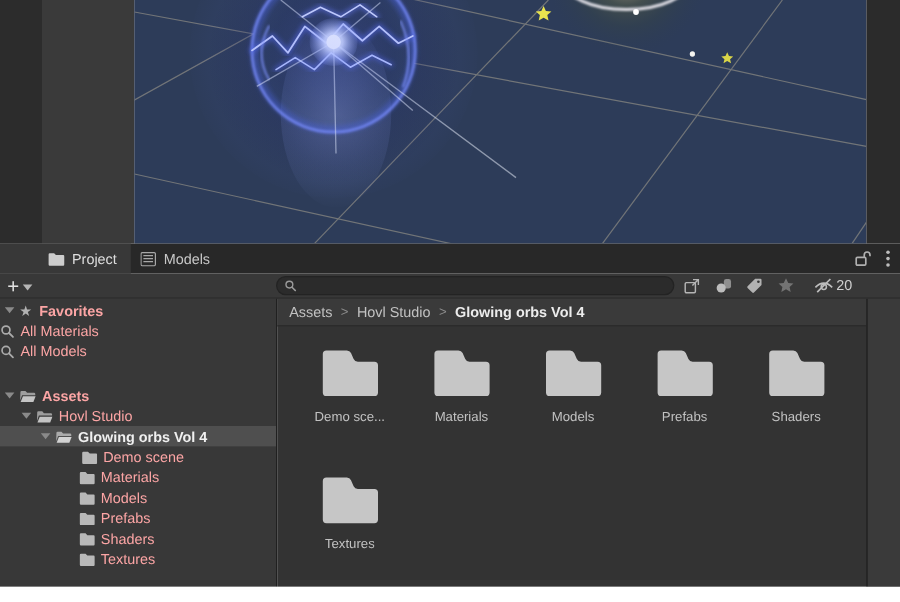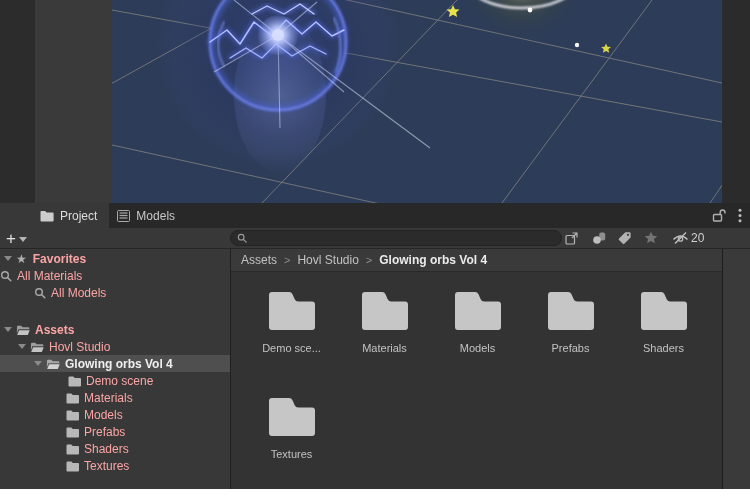--- a/index.html
+++ b/index.html
@@ -22,21 +22,21 @@
   .tab svg { flex:0 0 auto; }
   .tabbar-right { position:absolute; right:8px; top:0; height:25px; display:flex; align-items:center; gap:12px; }
 
   
   .toolbar { position:absolute; left:0; top:228px; width:750px; height:21px; background:#383838; border-bottom:1px solid #262626; }
   .create-btn { position:absolute; left:6px; top:1px; height:19px; display:flex; align-items:center; gap:3px; color:#e2e2e2; }
   .create-plus { font-size:17px; font-weight:400; line-height:17px; }
   .caret-down { width:0; height:0; border-left:4px solid transparent; border-right:4px solid transparent; border-top:5px solid #b5b5b5; margin-top:2px; }
   .search-field { position:absolute; left:230px; top:2px; width:332px; height:16px; background:#2b2b2b; border:1px solid #232323; border-radius:8px; display:flex; align-items:center; padding:0 6px; }
   .search-field input { flex:1; background:transparent; border:none; outline:none; color:#ddd; font-size:11px; font-family:inherit; height:14px; }
-  .tool-btn { position:absolute; top:1px; height:18px; display:flex; align-items:center; }
+  .tool-btn { position:absolute; top:1px; height:18px; display:flex; align-items:center; justify-content:center; }
   .hidden-count { color:#cfcfcf; font-size:12px; margin-left:2px; }
 
   
   .left-panel { position:absolute; left:0; top:249px; width:230px; height:240px; background:#383838; overflow:hidden; }
   .v-divider { position:absolute; left:230px; top:249px; width:1px; height:240px; background:#202020; }
   .right-panel { position:absolute; left:231px; top:249px; width:519px; height:240px; background:#333333; overflow:hidden; }
   .breadcrumb-bar { position:absolute; left:0; top:0; width:491px; height:23px; background:#3a3a3a; border-bottom:1px solid #292929; display:flex; align-items:center; padding-left:10px; gap:7px; }
   .crumb { color:#c2c2c2; }
   .crumb.last { color:#ececec; font-weight:bold; }
   .crumb-sep { color:#8d8d8d; font-size:11px; }
@@ -270,21 +270,21 @@
         <span class="lbl">Favorites</span>
       </div>
 
       <div class="tree-row" style="">
         <svg width="12" height="12" viewBox="0 0 12 12">
           <circle cx="5" cy="5" r="3.3" fill="none" stroke="#aaaaaa" stroke-width="1.4"></circle>
           <line x1="7.5" y1="7.5" x2="10.8" y2="10.8" stroke="#aaaaaa" stroke-width="1.5" stroke-linecap="round"></line>
         </svg>
         <span class="lbl">All Materials</span>
       </div>
-      <div class="tree-row" style="padding-left:34px">
+      <div class="tree-row" style="">
         <svg width="12" height="12" viewBox="0 0 12 12">
           <circle cx="5" cy="5" r="3.3" fill="none" stroke="#aaaaaa" stroke-width="1.4"></circle>
           <line x1="7.5" y1="7.5" x2="10.8" y2="10.8" stroke="#aaaaaa" stroke-width="1.5" stroke-linecap="round"></line>
         </svg>
         <span class="lbl">All Models</span>
       </div>
 
       <div class="gap"></div>
 
       <div class="tree-row bold" style="padding-left:4px">

